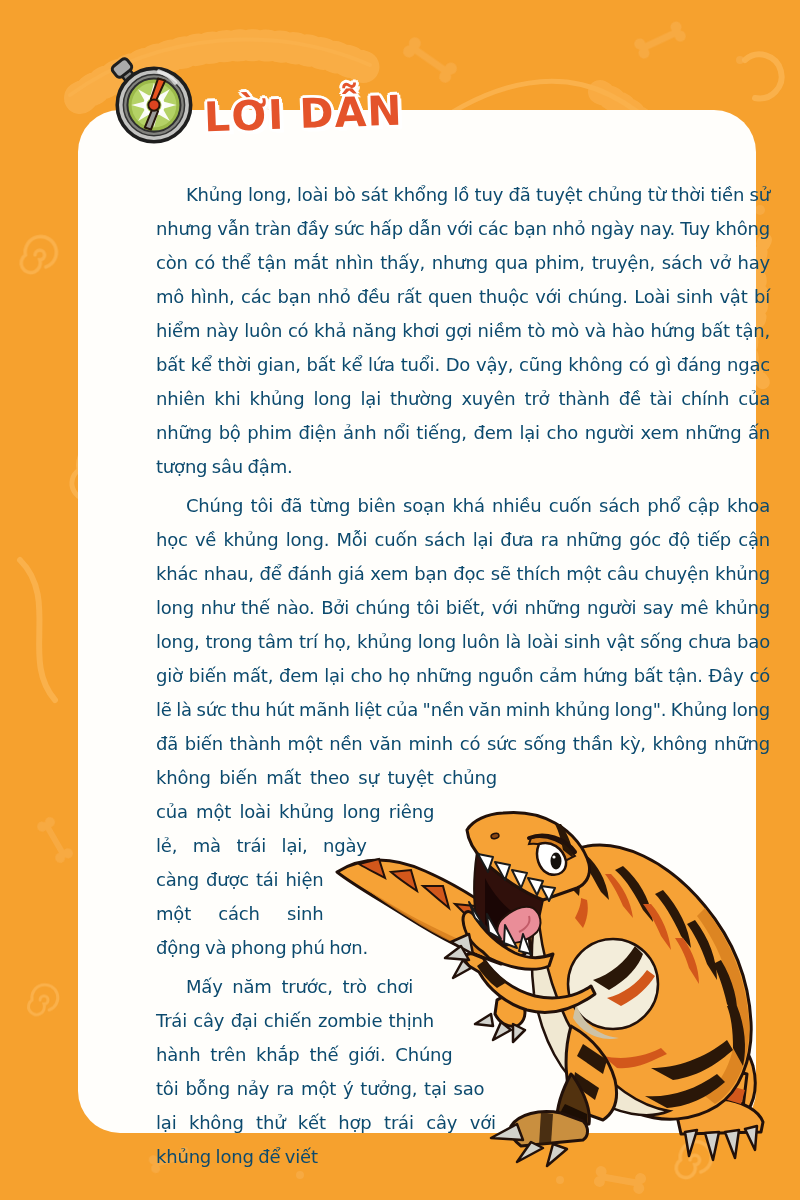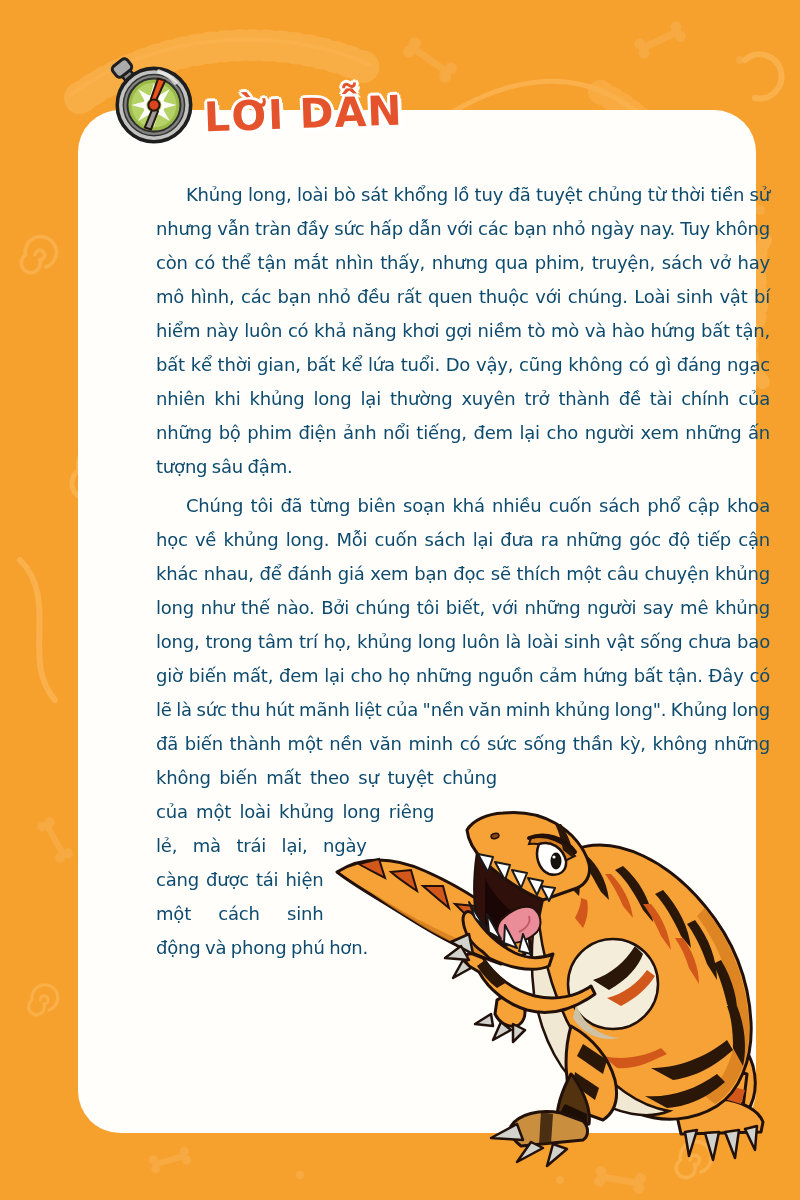--- a/index.html
+++ b/index.html
@@ -145,20 +145,21 @@
     <circle cx="43" cy="54" r="5.5" fill="#DB4420" stroke="#25150A" stroke-width="2"></circle>
     <path d="M64,32 A33,33 0 0 0 48,21" fill="none" stroke="#EFEFEF" stroke-width="4" stroke-linecap="round" opacity="0.8"></path>
   </svg>
 
   <div class="title">LỜI DẪN</div>
 
   <div class="text-block">
     <p>Khủng long, loài bò sát khổng lồ tuy đã tuyệt chủng từ thời tiền sử nhưng vẫn tràn đầy sức hấp dẫn với các bạn nhỏ ngày nay. Tuy không còn có thể tận mắt nhìn thấy, nhưng qua phim, truyện, sách vở hay mô hình, các bạn nhỏ đều rất quen thuộc với chúng. Loài sinh vật bí hiểm này luôn có khả năng khơi gợi niềm tò mò và hào hứng bất tận, bất kể thời gian, bất kể lứa tuổi. Do vậy, cũng không có gì đáng ngạc nhiên khi khủng long lại thường xuyên trở thành đề tài chính của những bộ phim điện ảnh nổi tiếng, đem lại cho người xem những ấn tượng sâu đậm.</p>
     <div class="dino-float"></div>
     <p>Chúng tôi đã từng biên soạn khá nhiều cuốn sách phổ cập khoa học về khủng long. Mỗi cuốn sách lại đưa ra những góc độ tiếp cận khác nhau, để đánh giá xem bạn đọc sẽ thích một câu chuyện khủng long như thế nào. Bởi chúng tôi biết, với những người say mê khủng long, trong tâm trí họ, khủng long luôn là loài sinh vật sống chưa bao giờ biến mất, đem lại cho họ những nguồn cảm hứng bất tận. Đây có lẽ là sức thu hút mãnh liệt của "nền văn minh khủng long". Khủng long đã biến thành một nền văn minh có sức sống thần kỳ, không những không biến mất theo sự tuyệt chủng của một loài khủng long riêng lẻ, mà trái lại, ngày càng được tái hiện một cách sinh động và phong phú hơn.</p>
+    <p>Mấy năm trước, trò chơi Trái cây đại chiến zombie thịnh hành trên khắp thế giới. Chúng tôi bỗng nảy ra một ý tưởng, tại sao lại không thử kết hợp trái cây với khủng long để viết</p>
   </div>
 
   <svg class="dino" viewBox="0 0 440 390">
 
     <g>
       <path class="o" d="M12,64 C36,49 66,48 100,63 C136,79 168,100 195,124 L200,146 L176,156 C146,146 112,128 82,109 C52,90 27,76 12,64 Z"></path>
       <path d="M40,80 C70,100 110,122 160,143 L176,153 C146,145 112,128 84,110 C64,98 48,86 40,80 Z" fill="#D8801F" opacity="0.85"></path>
       <path class="rd" stroke="#22110A" stroke-width="2" d="M34,56 L54,51 L60,70 C51,65 42,61 34,56 Z"></path>
       <path class="rd" stroke="#22110A" stroke-width="2" d="M66,64 L86,62 L92,83 C83,77 74,71 66,64 Z"></path>
       <path class="rd" stroke="#22110A" stroke-width="2" d="M98,78 L118,78 L124,100 C115,93 106,85 98,78 Z"></path>

